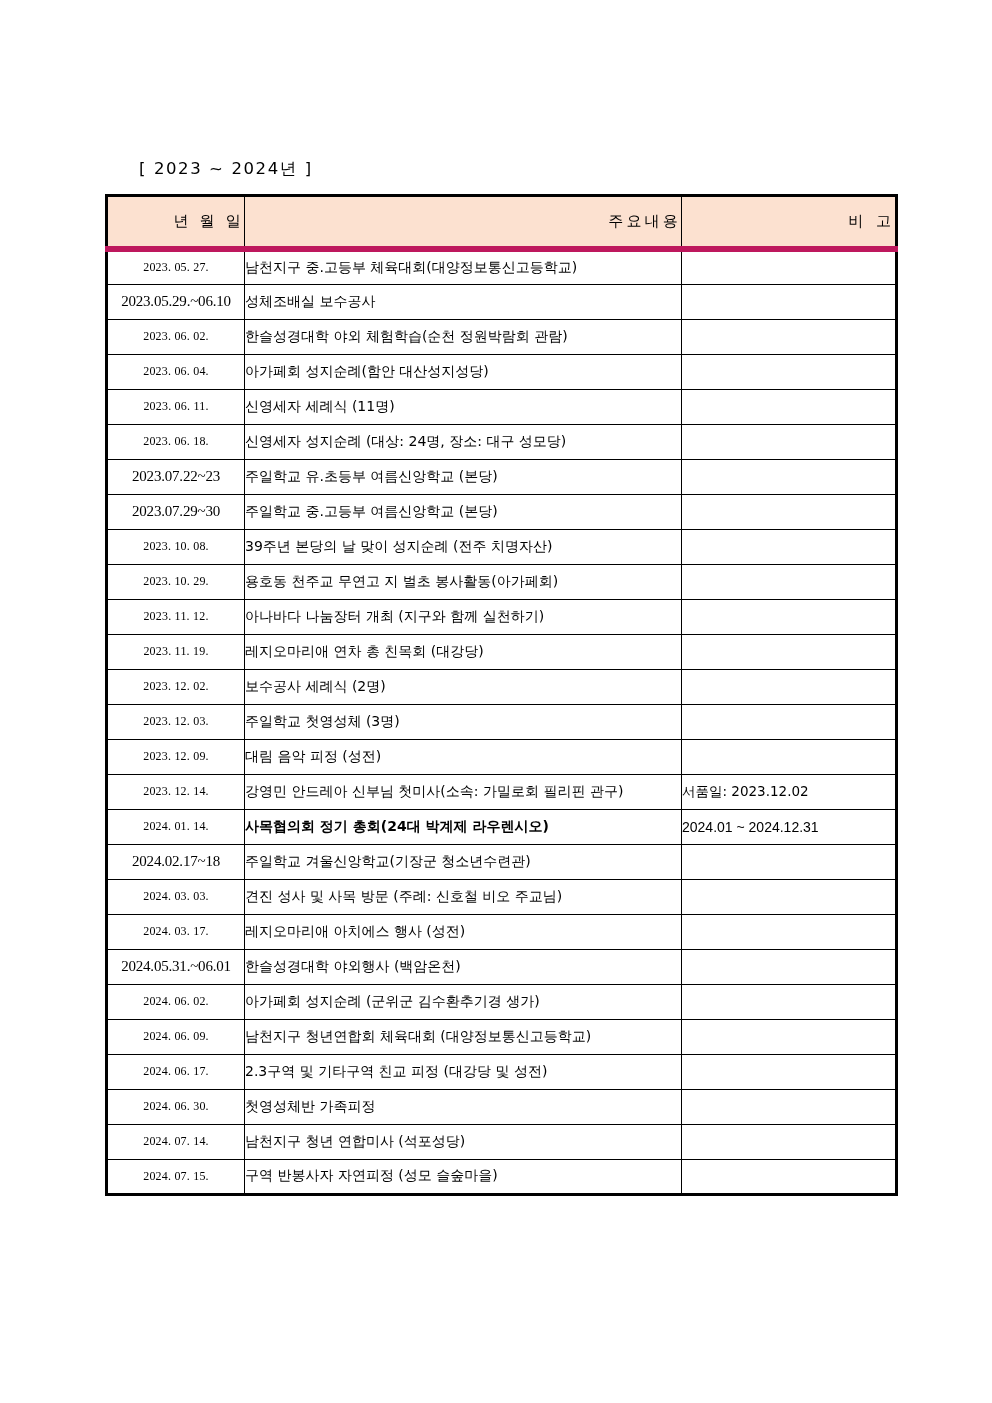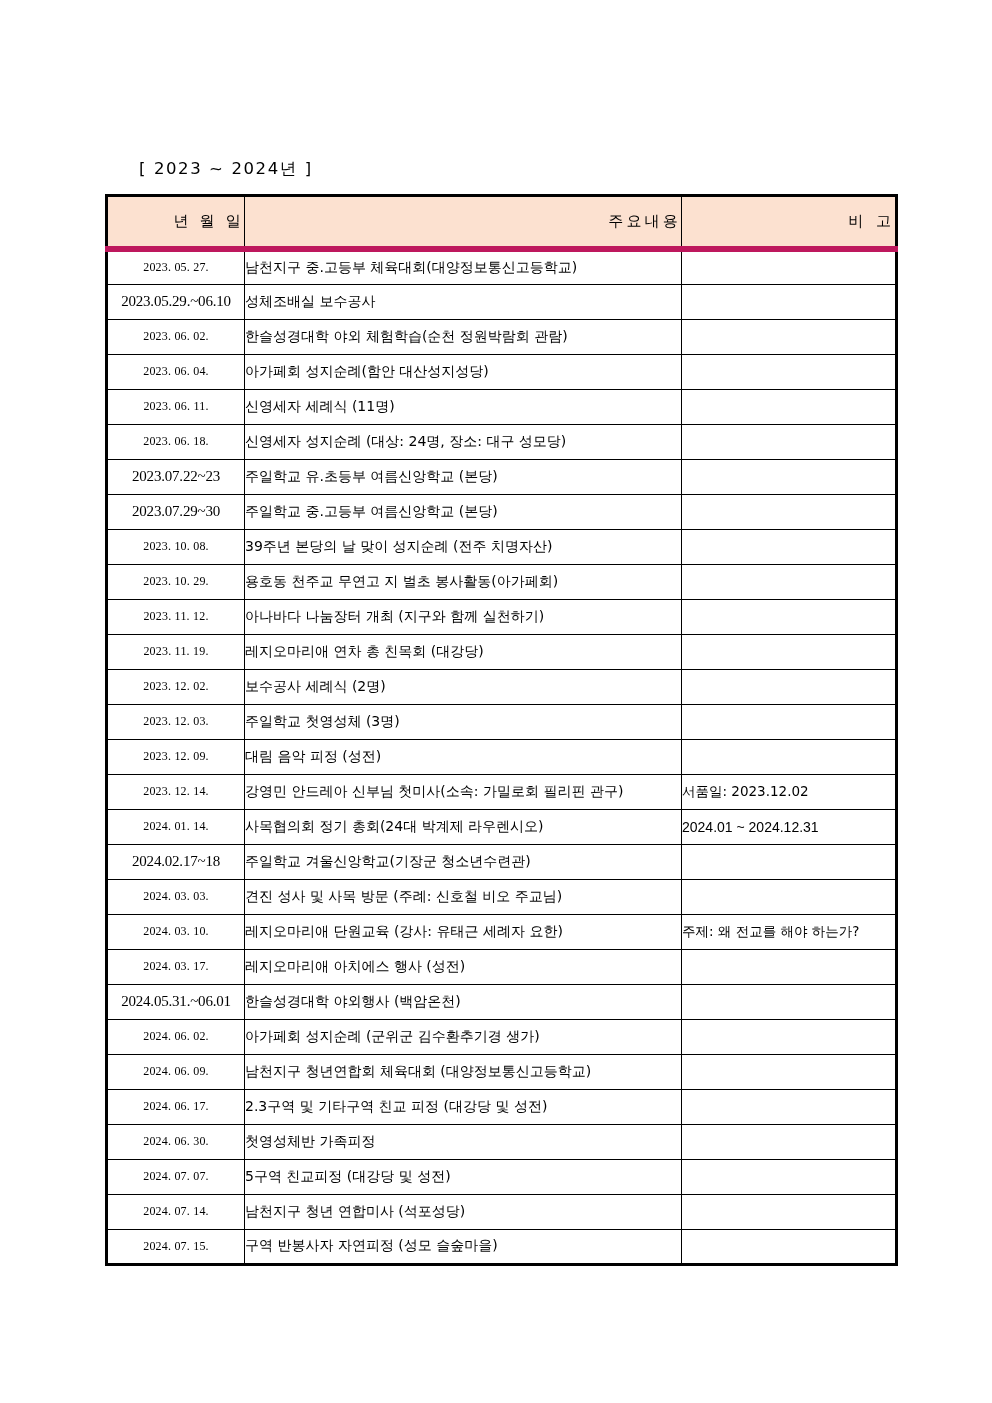--- a/index.html
+++ b/index.html
@@ -85,21 +85,21 @@
     font-size: 15px;
     letter-spacing: -0.2px;
   }
   .cell-main {
     text-align: left;
     font-size: 14px;
     padding-left: 10px;
     white-space: nowrap;
     overflow: hidden;
   }
-  .cell-main.bold { font-weight: normal; }
+  .cell-main.bold { font-weight: bold; }
   .cell-note {
     text-align: left;
     font-size: 14px;
     padding-left: 9px;
     white-space: nowrap;
     overflow: hidden;
     font-family: Liberation Sans, sans-serif;
   }
   .cell-note.kr {
     font-family: "DejaVu Sans", "Liberation Sans", sans-serif;
@@ -217,25 +217,20 @@
           <td class="cell-date compact">2024.02.17~18</td>
           <td class="cell-main">주일학교 겨울신앙학교(기장군 청소년수련관)</td>
           <td class="cell-note"></td>
         </tr>
         <tr>
           <td class="cell-date">2024. 03. 03.</td>
           <td class="cell-main">견진 성사 및 사목 방문 (주례: 신호철 비오 주교님)</td>
           <td class="cell-note"></td>
         </tr>
         <tr>
-          <td class="cell-date">2024. 03. 10.</td>
-          <td class="cell-main">레지오마리애 단원교육 (강사: 유태근 세례자 요한)</td>
-          <td class="cell-note kr">주제: 왜 전교를 해야 하는가?</td>
-        </tr>
-        <tr>
           <td class="cell-date">2024. 03. 17.</td>
           <td class="cell-main">레지오마리애 아치에스 행사 (성전)</td>
           <td class="cell-note"></td>
         </tr>
         <tr>
           <td class="cell-date compact">2024.05.31.~06.01</td>
           <td class="cell-main">한슬성경대학 야외행사 (백암온천)</td>
           <td class="cell-note"></td>
         </tr>
         <tr>
@@ -252,25 +247,20 @@
           <td class="cell-date">2024. 06. 17.</td>
           <td class="cell-main">2.3구역 및 기타구역 친교 피정 (대강당 및 성전)</td>
           <td class="cell-note"></td>
         </tr>
         <tr>
           <td class="cell-date">2024. 06. 30.</td>
           <td class="cell-main">첫영성체반 가족피정</td>
           <td class="cell-note"></td>
         </tr>
         <tr>
-          <td class="cell-date">2024. 07. 07.</td>
-          <td class="cell-main">5구역 친교피정 (대강당 및 성전)</td>
-          <td class="cell-note"></td>
-        </tr>
-        <tr>
           <td class="cell-date">2024. 07. 14.</td>
           <td class="cell-main">남천지구 청년 연합미사 (석포성당)</td>
           <td class="cell-note"></td>
         </tr>
         <tr>
           <td class="cell-date">2024. 07. 15.</td>
           <td class="cell-main">구역 반봉사자 자연피정 (성모 슬숲마을)</td>
           <td class="cell-note"></td>
         </tr>
       </tbody>

